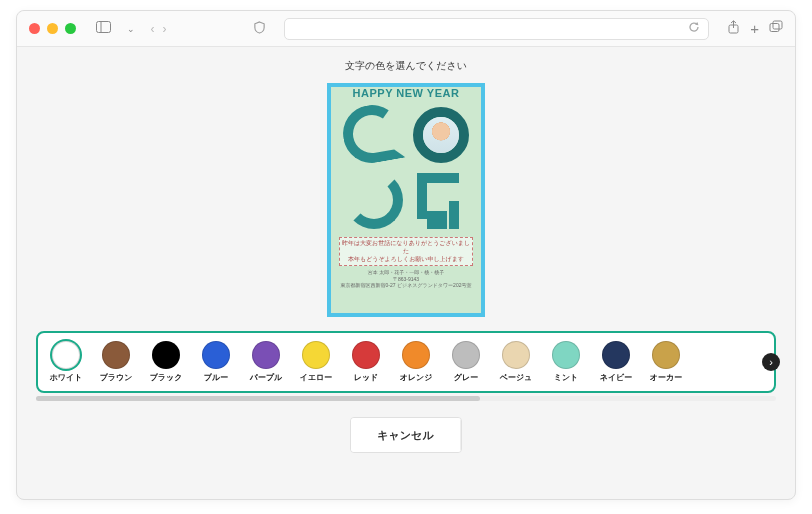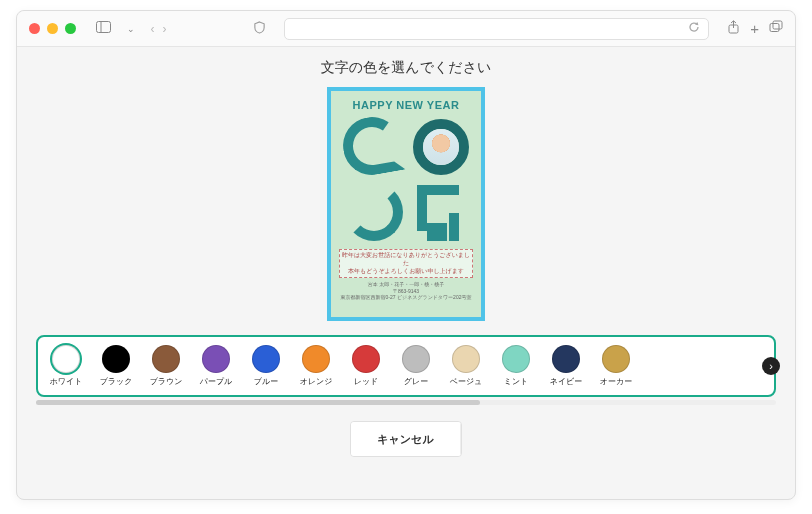--- a/index.html
+++ b/index.html
@@ -50,29 +50,29 @@
   .content {
     flex:1;
     display:flex;
     flex-direction:column;
     align-items:center;
     padding-top: 12px;
     overflow:hidden;
     position:relative;
   }
   .prompt {
-    font-size:14px; color:#333; margin-bottom:10px;
+    font-size:10px; color:#333; margin-bottom:10px;
   }
 
   .card {
     width: 158px;
     height: 234px;
     border: 4px solid #4fc3e8;
     background: #cde8cf;
-    padding: 8px 6px 6px 6px;
+    padding: 0 6px 6px 6px;
     display:flex; flex-direction:column; align-items:center;
     position:relative;
   }
   .card-title {
     color:#2a8c8c; font-weight:600; font-size:11px; letter-spacing:0.5px;
     margin-bottom:4px; white-space:nowrap;
   }
   .year-art {
     position:relative; width:130px; height:130px;
   }
@@ -111,21 +111,21 @@
     display:flex; flex-direction:column; align-items:center;
     gap:3px;
     padding:2px 0;
     cursor:pointer;
   }
   .swatch {
     width:28px; height:28px; border-radius:50%;
     border:1px solid rgba(0,0,0,0.15);
   }
   .swatch.selected { box-shadow: 0 0 0 2px #1aab8a; }
-  .swatch-label { font-size:8px; color:#222; white-space:nowrap; }
+  .swatch-label { font-size:8px; color:#222; white-space:nowrap;font-weight:bold; }
   .pal-next {
     position:absolute; right:-6px; top:50%; transform:translateY(-50%);
     width:18px; height:18px; border-radius:50%; background:#222; color:#fff;
     display:flex; align-items:center; justify-content:center; font-size:11px;
     border:none; cursor:pointer;
   }
   .scroll-ind {
     width:740px; height:5px; background:#eee; margin-top:3px; border-radius:3px; position:relative;
   }
   .scroll-ind::after{
@@ -220,42 +220,46 @@
       </div>
     </div>
 
     <div class="palette-wrap">
       <div class="palette" id="palette">
           <div class="swatch-item">
             <div class="swatch selected" style="background: rgb(255, 255, 255);"></div>
             <div class="swatch-label">ホワイト</div>
           </div>
           <div class="swatch-item">
+            <div class="swatch" style="background: rgb(138, 90, 58);"></div>
+            <div class="swatch-label">ブラウン</div>
+          </div>
+          <div class="swatch-item">
             <div class="swatch" style="background: rgb(0, 0, 0);"></div>
             <div class="swatch-label">ブラック</div>
           </div>
           <div class="swatch-item">
-            <div class="swatch" style="background: rgb(138, 90, 58);"></div>
-            <div class="swatch-label">ブラウン</div>
+            <div class="swatch" style="background: rgb(42, 95, 214);"></div>
+            <div class="swatch-label">ブルー</div>
           </div>
           <div class="swatch-item">
             <div class="swatch" style="background: rgb(122, 79, 181);"></div>
             <div class="swatch-label">パープル</div>
           </div>
           <div class="swatch-item">
-            <div class="swatch" style="background: rgb(42, 95, 214);"></div>
-            <div class="swatch-label">ブルー</div>
+            <div class="swatch" style="background: rgb(245, 215, 53);"></div>
+            <div class="swatch-label">イエロー</div>
+          </div>
+          <div class="swatch-item">
+            <div class="swatch" style="background: rgb(214, 58, 58);"></div>
+            <div class="swatch-label">レッド</div>
           </div>
           <div class="swatch-item">
             <div class="swatch" style="background: rgb(240, 138, 42);"></div>
             <div class="swatch-label">オレンジ</div>
-          </div>
-          <div class="swatch-item">
-            <div class="swatch" style="background: rgb(214, 58, 58);"></div>
-            <div class="swatch-label">レッド</div>
           </div>
           <div class="swatch-item">
             <div class="swatch" style="background: rgb(189, 189, 189);"></div>
             <div class="swatch-label">グレー</div>
           </div>
           <div class="swatch-item">
             <div class="swatch" style="background: rgb(234, 214, 176);"></div>
             <div class="swatch-label">ベージュ</div>
           </div>
           <div class="swatch-item">

